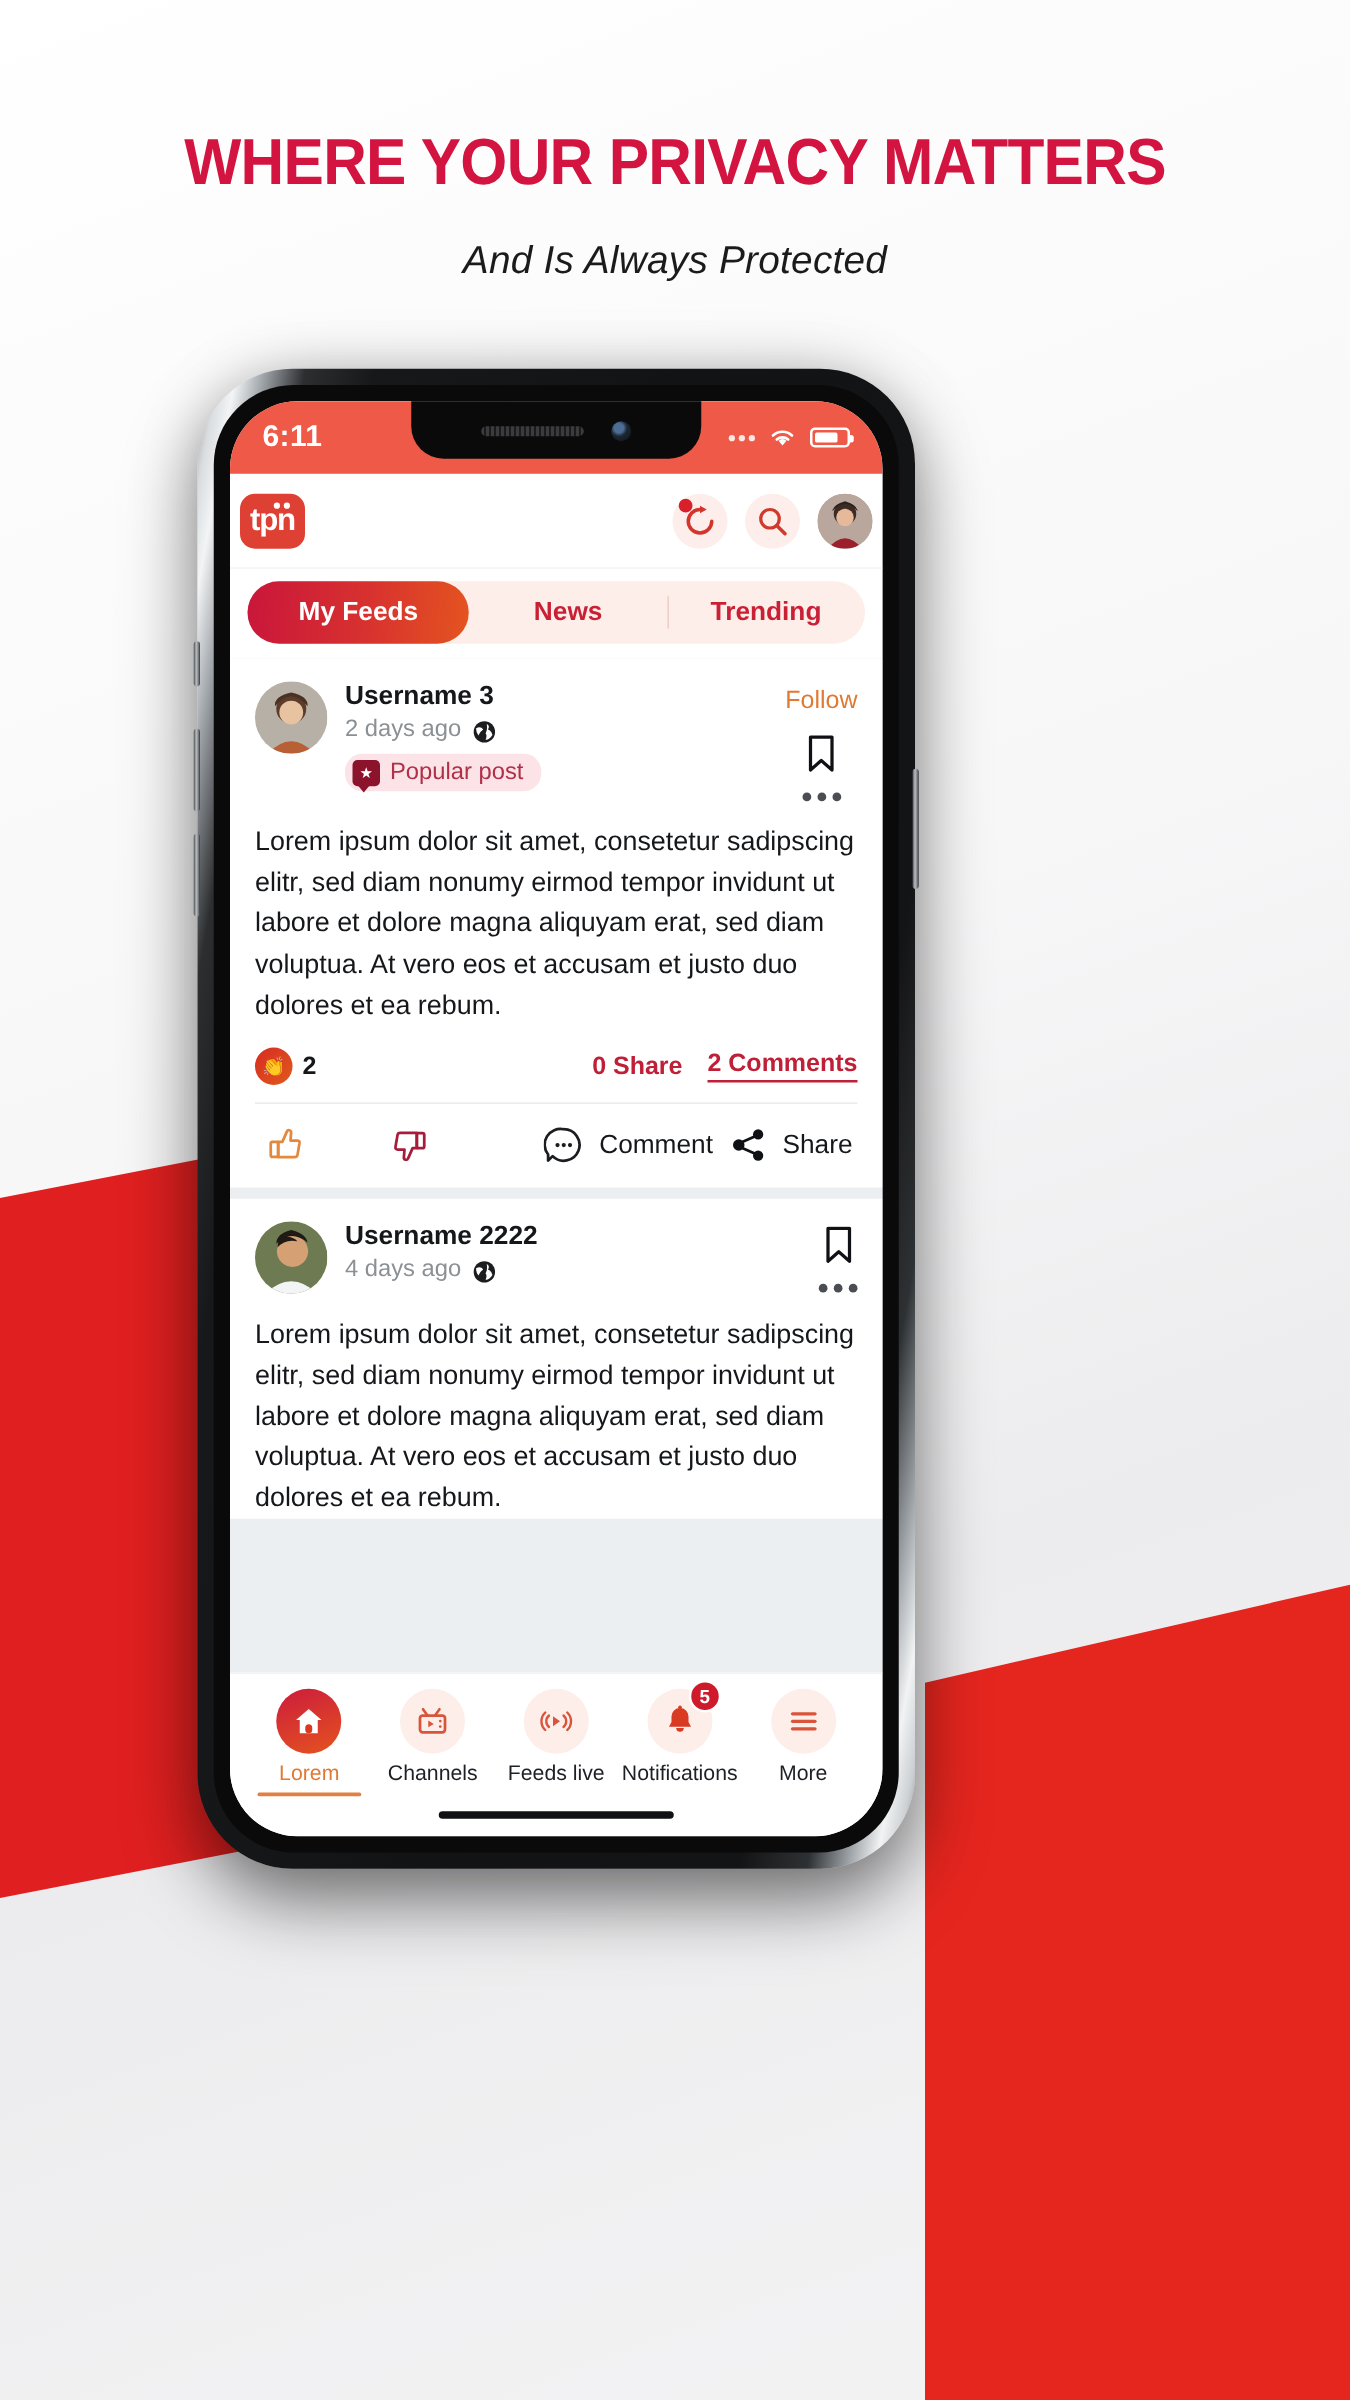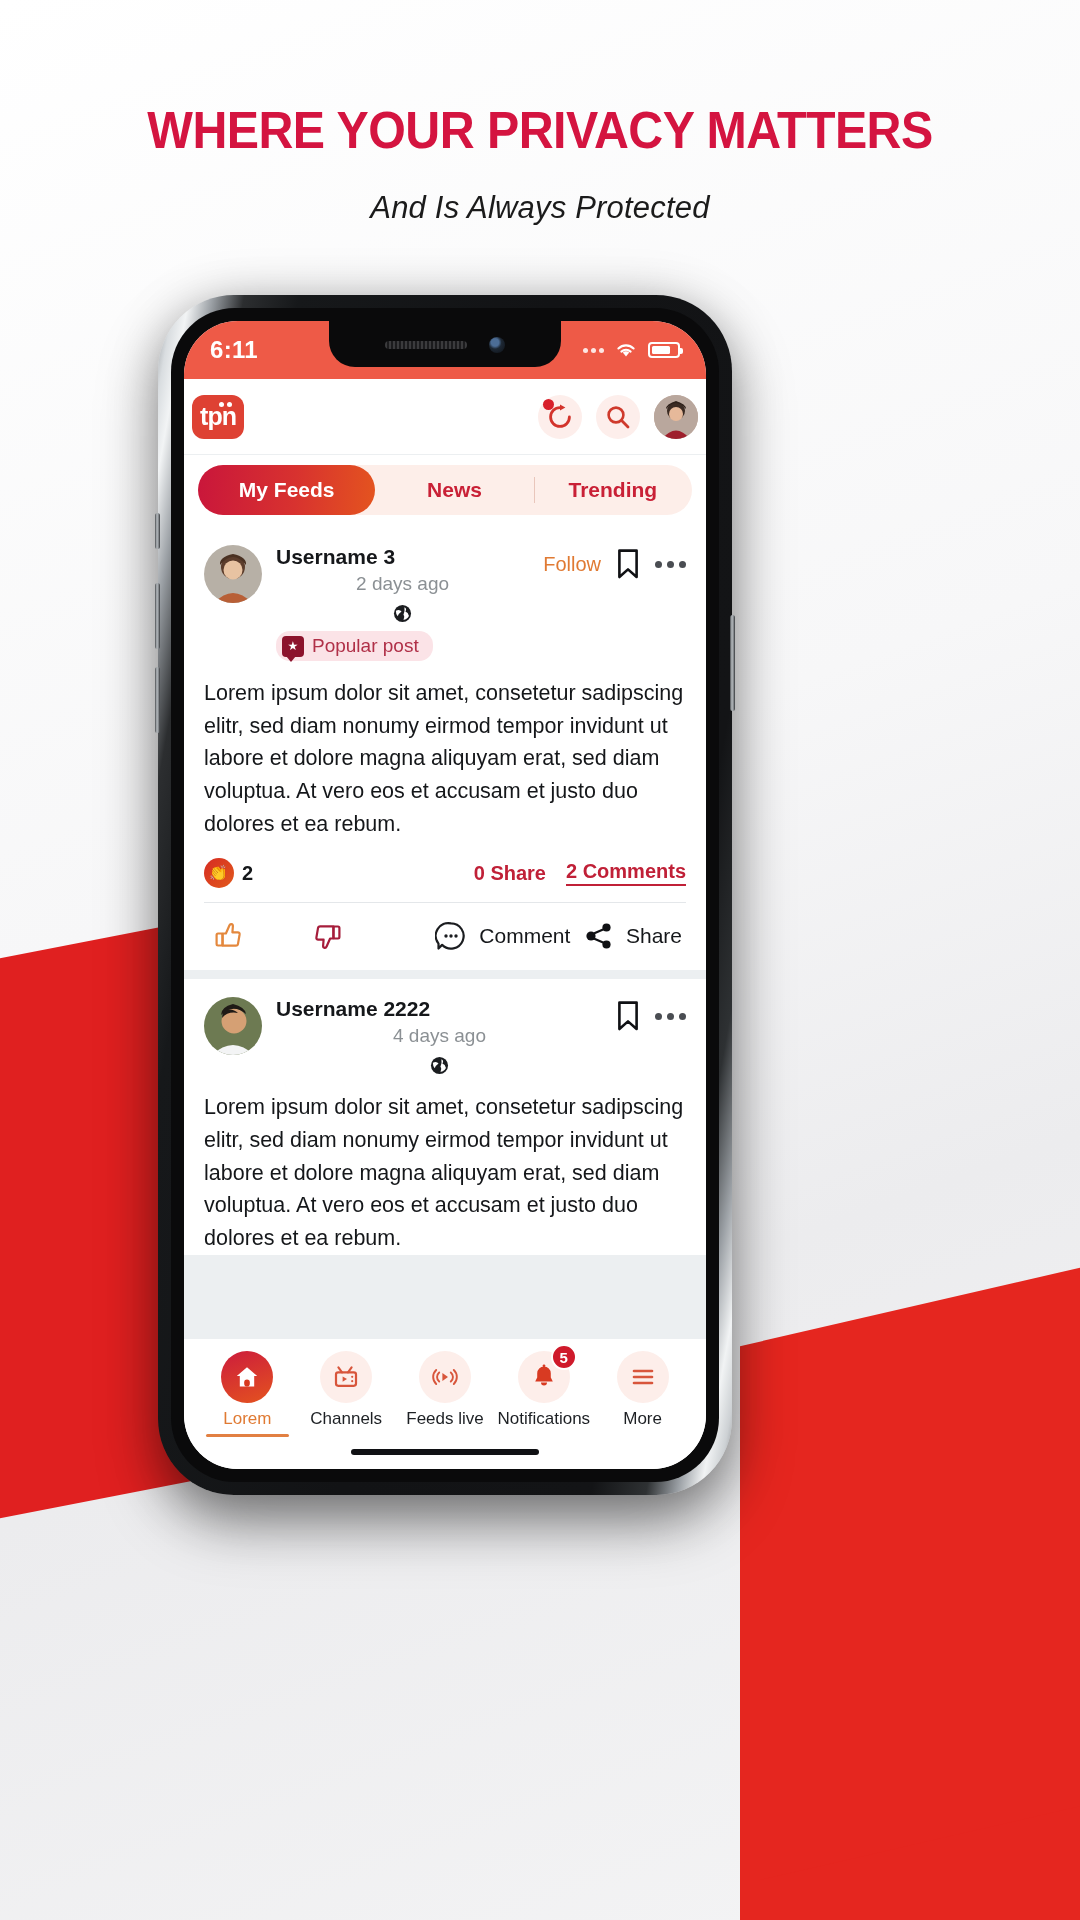--- a/index.html
+++ b/index.html
@@ -275,21 +275,21 @@
   
   .feed { flex: 1 1 auto; overflow: hidden; background: #eceff1; }
   .post { background: #fff; padding: 18px 20px 0; }
   .post + .post { margin-top: 9px; }
 
   .post-head { display: flex; align-items: flex-start; gap: 14px; }
   .post-avatar { width: 58px; height: 58px; border-radius: 50%; overflow: hidden; flex: 0 0 auto; }
   .post-avatar svg { display: block; width:100%; height:100%; }
   .post-meta { flex: 1; min-width: 0; }
   .post-user { font-size: 21px; font-weight: 700; color: #15171a; }
-  .post-sub { display: flex; align-items: center; gap: 9px; margin-top: 4px; flex-direction: column; }
+  .post-sub { display: flex; align-items: flex-end; gap: 9px; margin-top: 4px; }
   .post-time { font-size: 19px; color: #8b9094; }
   .globe { width: 19px; height: 19px; }
   .badge-popular {
     display: inline-flex; align-items: center; gap: 8px;
     background: #fbe3e7; border-radius: 14px;
     padding: 4px 14px 4px 6px;
     margin-top: 8px;
   }
   .badge-flag {
     width: 22px; height: 21px; border-radius: 4px;
@@ -297,21 +297,21 @@
     display: flex; align-items: center; justify-content: center;
   }
   .badge-flag::after {
     content: ""; position: absolute; bottom: -5px; left: 4px;
     border-left: 5px solid transparent; border-right: 5px solid transparent;
     border-top: 6px solid #8c132c;
   }
   .badge-star { color: #fff; font-size: 12px; line-height: 1; }
   .badge-popular span.txt { font-size: 19px; color: #b03048; }
 
-  .post-head-actions { display: flex; align-items: center; gap: 16px; padding-top: 4px; }
+  .post-head-actions { display: flex; align-items: center; gap: 16px; padding-top: 4px; flex-direction: column; }
   .follow-link { font-size: 20px; color: #e07a33; font-weight: 400; }
   .bookmark-ico { width: 22px; height: 30px; }
   .dots-ico { display: flex; gap: 5px; align-items: center; }
   .dots-ico i { width: 7px; height: 7px; border-radius: 50%; background: #4a4d52; display: block; }
 
   .post-body {
     font-size: 21.5px; line-height: 1.52; color: #15171a;
     padding: 16px 0 0;
   }
 

